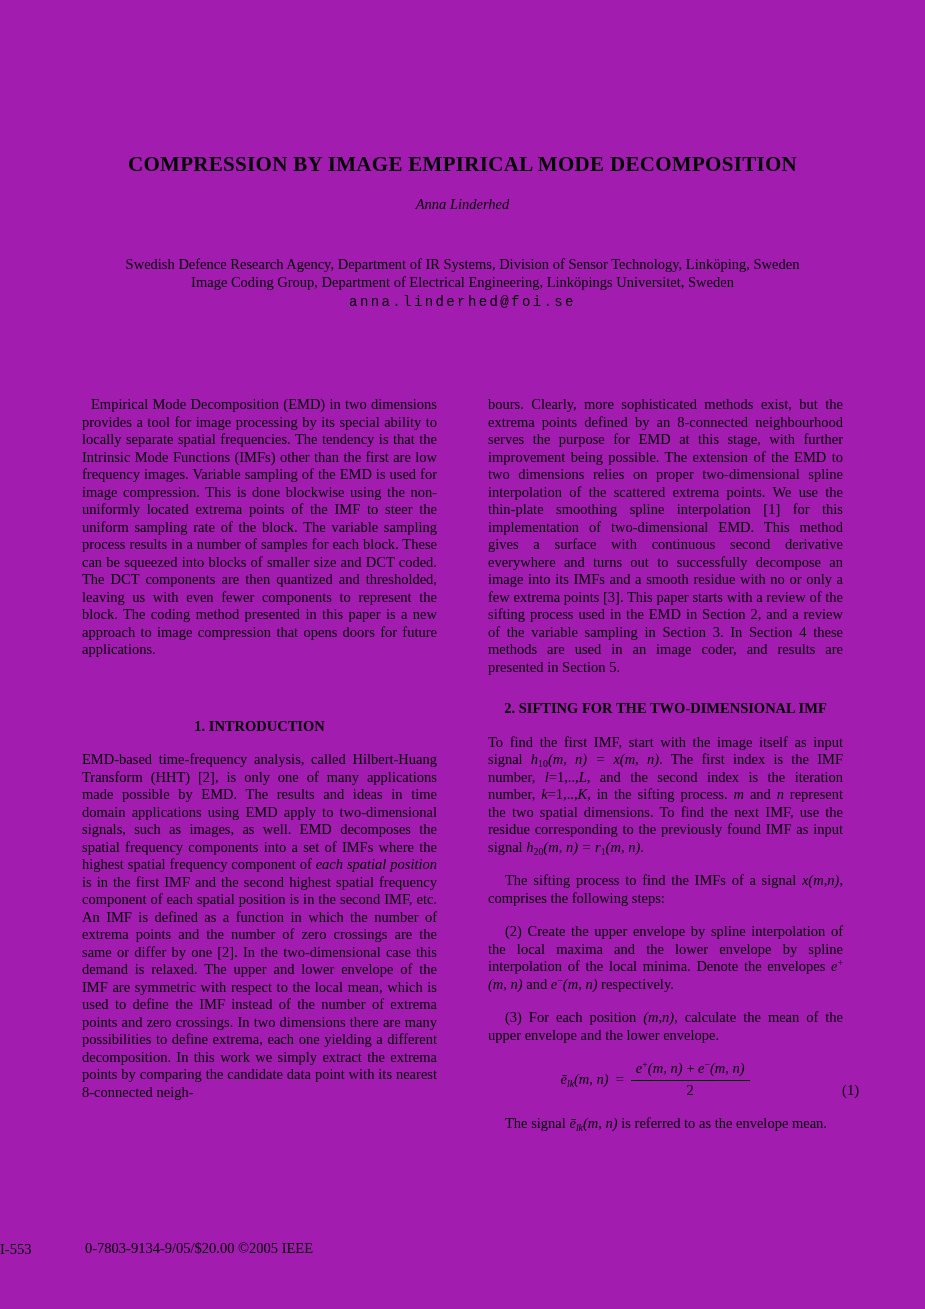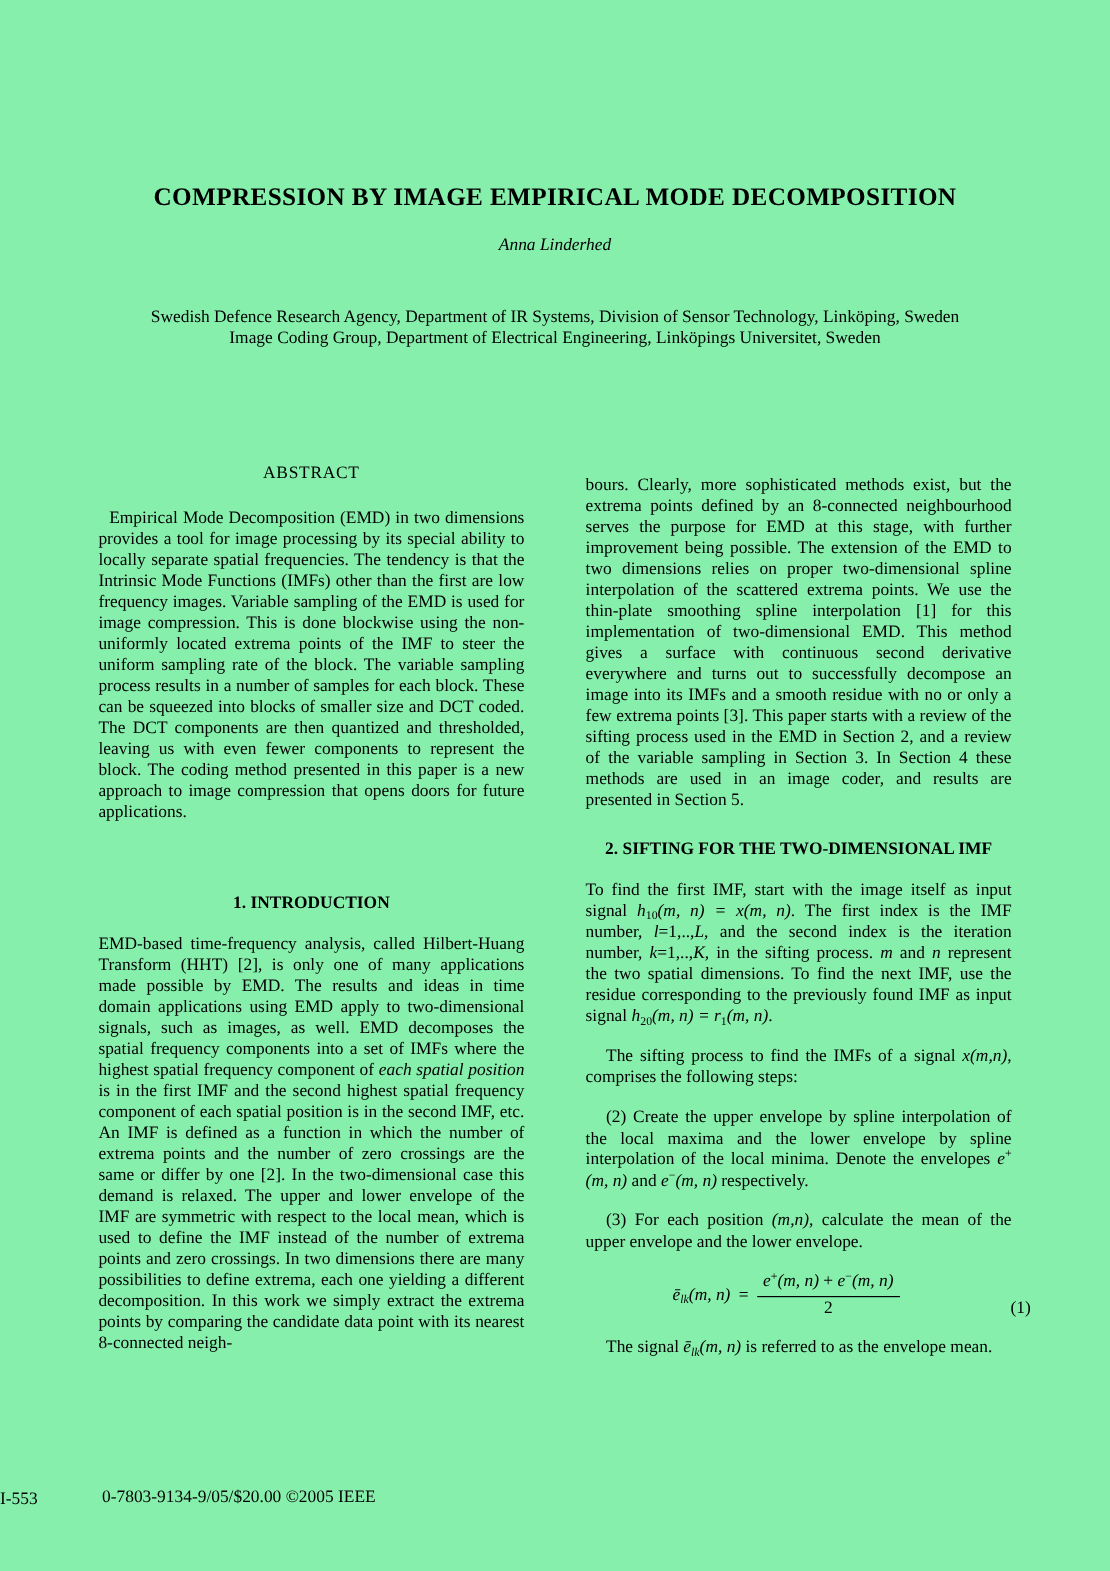--- a/index.html
+++ b/index.html
@@ -1,20 +1,20 @@
 <!DOCTYPE html>
 <html><head>
 <meta charset="utf-8">
 <style>
   html, body { margin: 0; padding: 0; background: #e8e8e8; }
   .page {
     position: relative;
     width: 925px;
     height: 1309px;
-    background: #86efac;
+    background: #a21caf;
     color: #000000;
     font-family: "Liberation Serif", serif;
     font-size: 14.5px;
     margin: 0 auto;
     overflow: hidden;
   }
   .title {
     position: absolute;
     top: 152px; left: 0;
     width: 100%;
@@ -123,26 +123,26 @@
 
 <div class="page">
 
   <h1 class="title">COMPRESSION BY IMAGE EMPIRICAL MODE DECOMPOSITION</h1>
 
   <div class="author">Anna Linderhed</div>
 
   <div class="affil-block">
     <div>Swedish Defence Research Agency, Department of IR Systems, Division of Sensor Technology, Linköping, Sweden</div>
     <div>Image Coding Group, Department of Electrical Engineering, Linköpings Universitet, Sweden</div>
+    <div class="email">anna.linderhed@foi.se</div>
   </div>
 
   <div class="columns">
 
     <div class="col">
-      <div class="abstract-heading">ABSTRACT</div>
       <p class="abstract-body">Empirical Mode Decomposition (EMD) in two dimensions provides a tool for image processing by its special ability to locally separate spatial frequencies. The tendency is that the Intrinsic Mode Functions (IMFs) other than the first are low frequency images. Variable sampling of the EMD is used for image compression. This is done blockwise using the non-uniformly located extrema points of the IMF to steer the uniform sampling rate of the block. The variable sampling process results in a number of samples for each block. These can be squeezed into blocks of smaller size and DCT coded. The DCT components are then quantized and thresholded, leaving us with even fewer components to represent the block. The coding method presented in this paper is a new approach to image compression that opens doors for future applications.</p>
       <div class="section-heading intro-heading">1. INTRODUCTION</div>
       <p><span>EMD-based time-frequency analysis, called Hilbert-Huang Transform (HHT) [2], is only one of many applications made possible by EMD. The results and ideas in time domain applications using EMD apply to two-dimensional signals, such as images, as well. EMD decomposes the spatial frequency components into a set of IMFs where the highest spatial frequency component of </span><span style="font-style: italic;">each spatial position</span><span> is in the first IMF and the second highest spatial frequency component of each spatial position is in the second IMF, etc. An IMF is defined as a function in which the number of extrema points and the number of zero crossings are the same or differ by one [2]. In the two-dimensional case this demand is relaxed. The upper and lower envelope of the IMF are symmetric with respect to the local mean, which is used to define the IMF instead of the number of extrema points and zero crossings. In two dimensions there are many possibilities to define extrema, each one yielding a different decomposition. In this work we simply extract the extrema points by comparing the candidate data point with its nearest 8-connected neigh-</span></p>
     </div>
 
     <div class="col">
       <p>bours. Clearly, more sophisticated methods exist, but the extrema points defined by an 8-connected neighbourhood serves the purpose for EMD at this stage, with further improvement being possible. The extension of the EMD to two dimensions relies on proper two-dimensional spline interpolation of the scattered extrema points. We use the thin-plate smoothing spline interpolation [1] for this implementation of two-dimensional EMD. This method gives a surface with continuous second derivative everywhere and turns out to successfully decompose an image into its IMFs and a smooth residue with no or only a few extrema points [3]. This paper starts with a review of the sifting process used in the EMD in Section 2, and a review of the variable sampling in Section 3. In Section 4 these methods are used in an image coder, and results are presented in Section 5.</p>
       <div class="section-heading s2-heading">2. SIFTING FOR THE TWO-DIMENSIONAL IMF</div>
       <p><span>To find the first IMF, start with the image itself as input signal </span><span style="font-style: italic;">h</span><sub>10</sub><span style="font-style: italic;">(m, n) = x(m, n)</span><span>. The first index is the IMF number, </span><span style="font-style: italic;">l</span><span>=1,..,</span><span style="font-style: italic;">L,</span><span> and the second index is the iteration number, </span><span style="font-style: italic;">k</span><span>=1,..,</span><span style="font-style: italic;">K,</span><span> in the sifting process. </span><span style="font-style: italic;">m</span><span> and </span><span style="font-style: italic;">n</span><span> represent the two spatial dimensions. To find the next IMF, use the residue corresponding to the previously found IMF as input signal </span><span style="font-style: italic;">h</span><sub>20</sub><span style="font-style: italic;">(m, n) = r</span><sub>1</sub><span style="font-style: italic;">(m, n)</span><span>.</span></p>
       <p class="indent"><span>The sifting process to find the IMFs of a signal </span><span style="font-style: italic;">x(m,n)</span><span>, comprises the following steps:</span></p>

